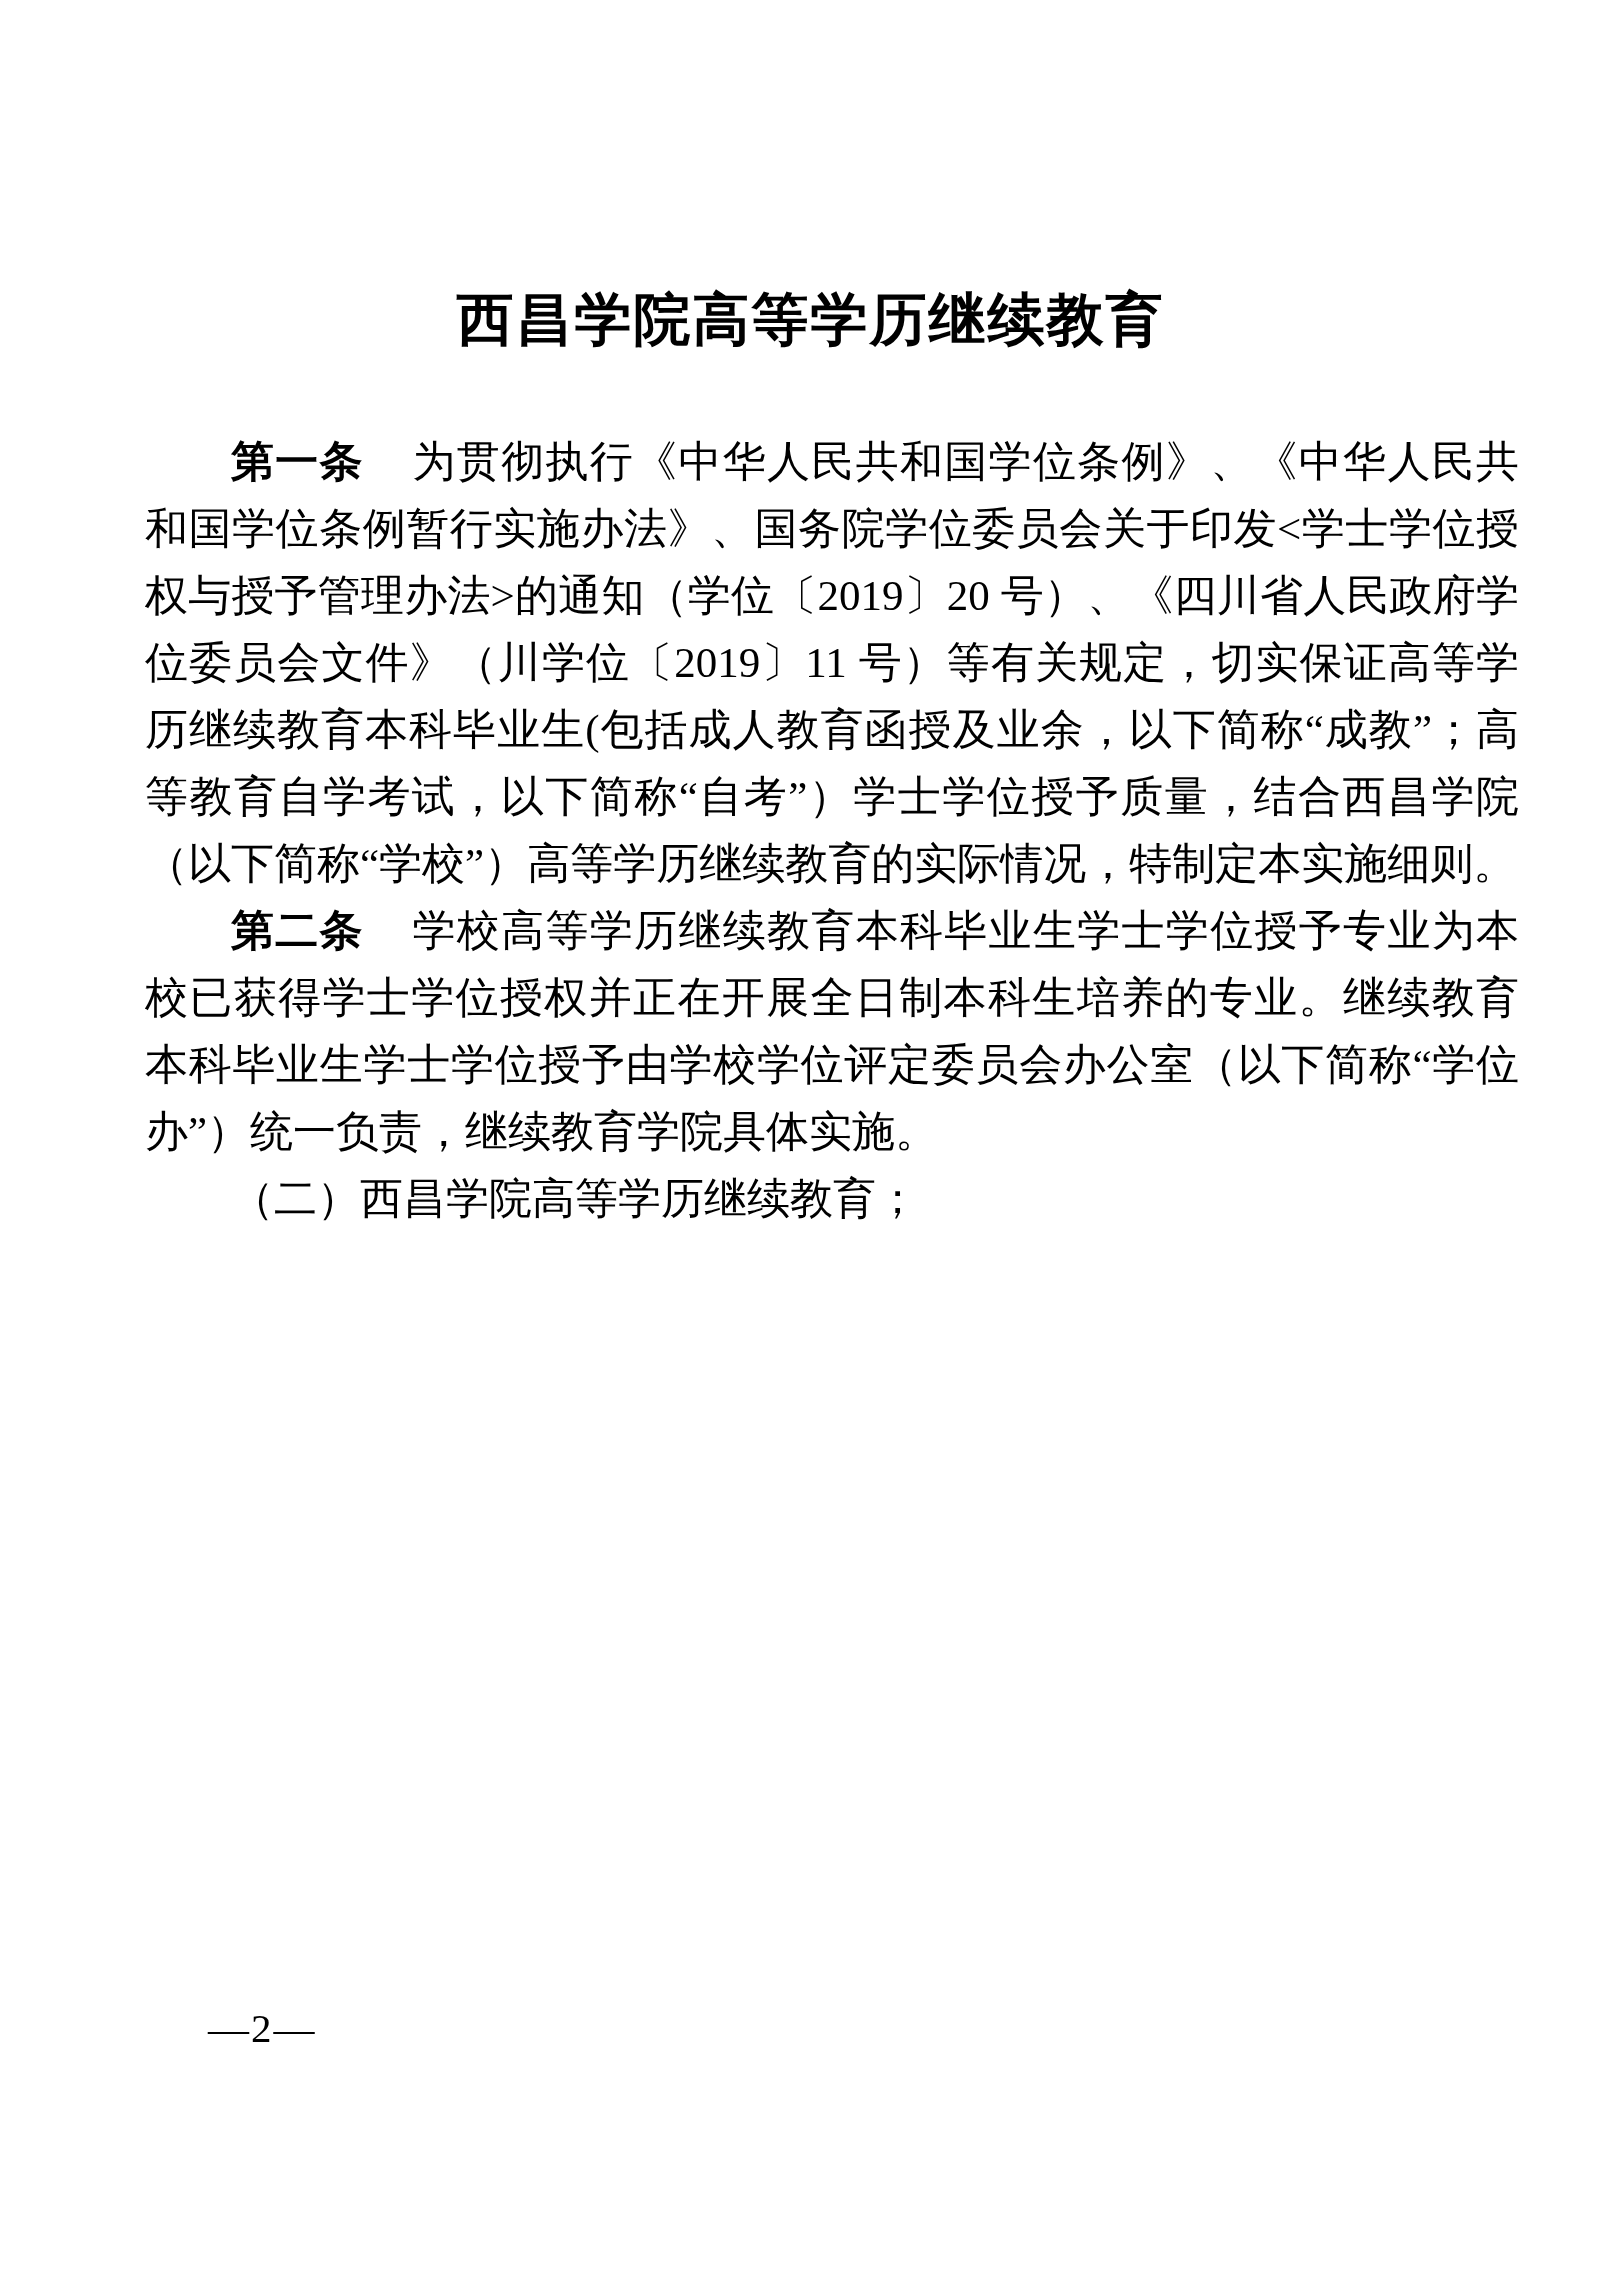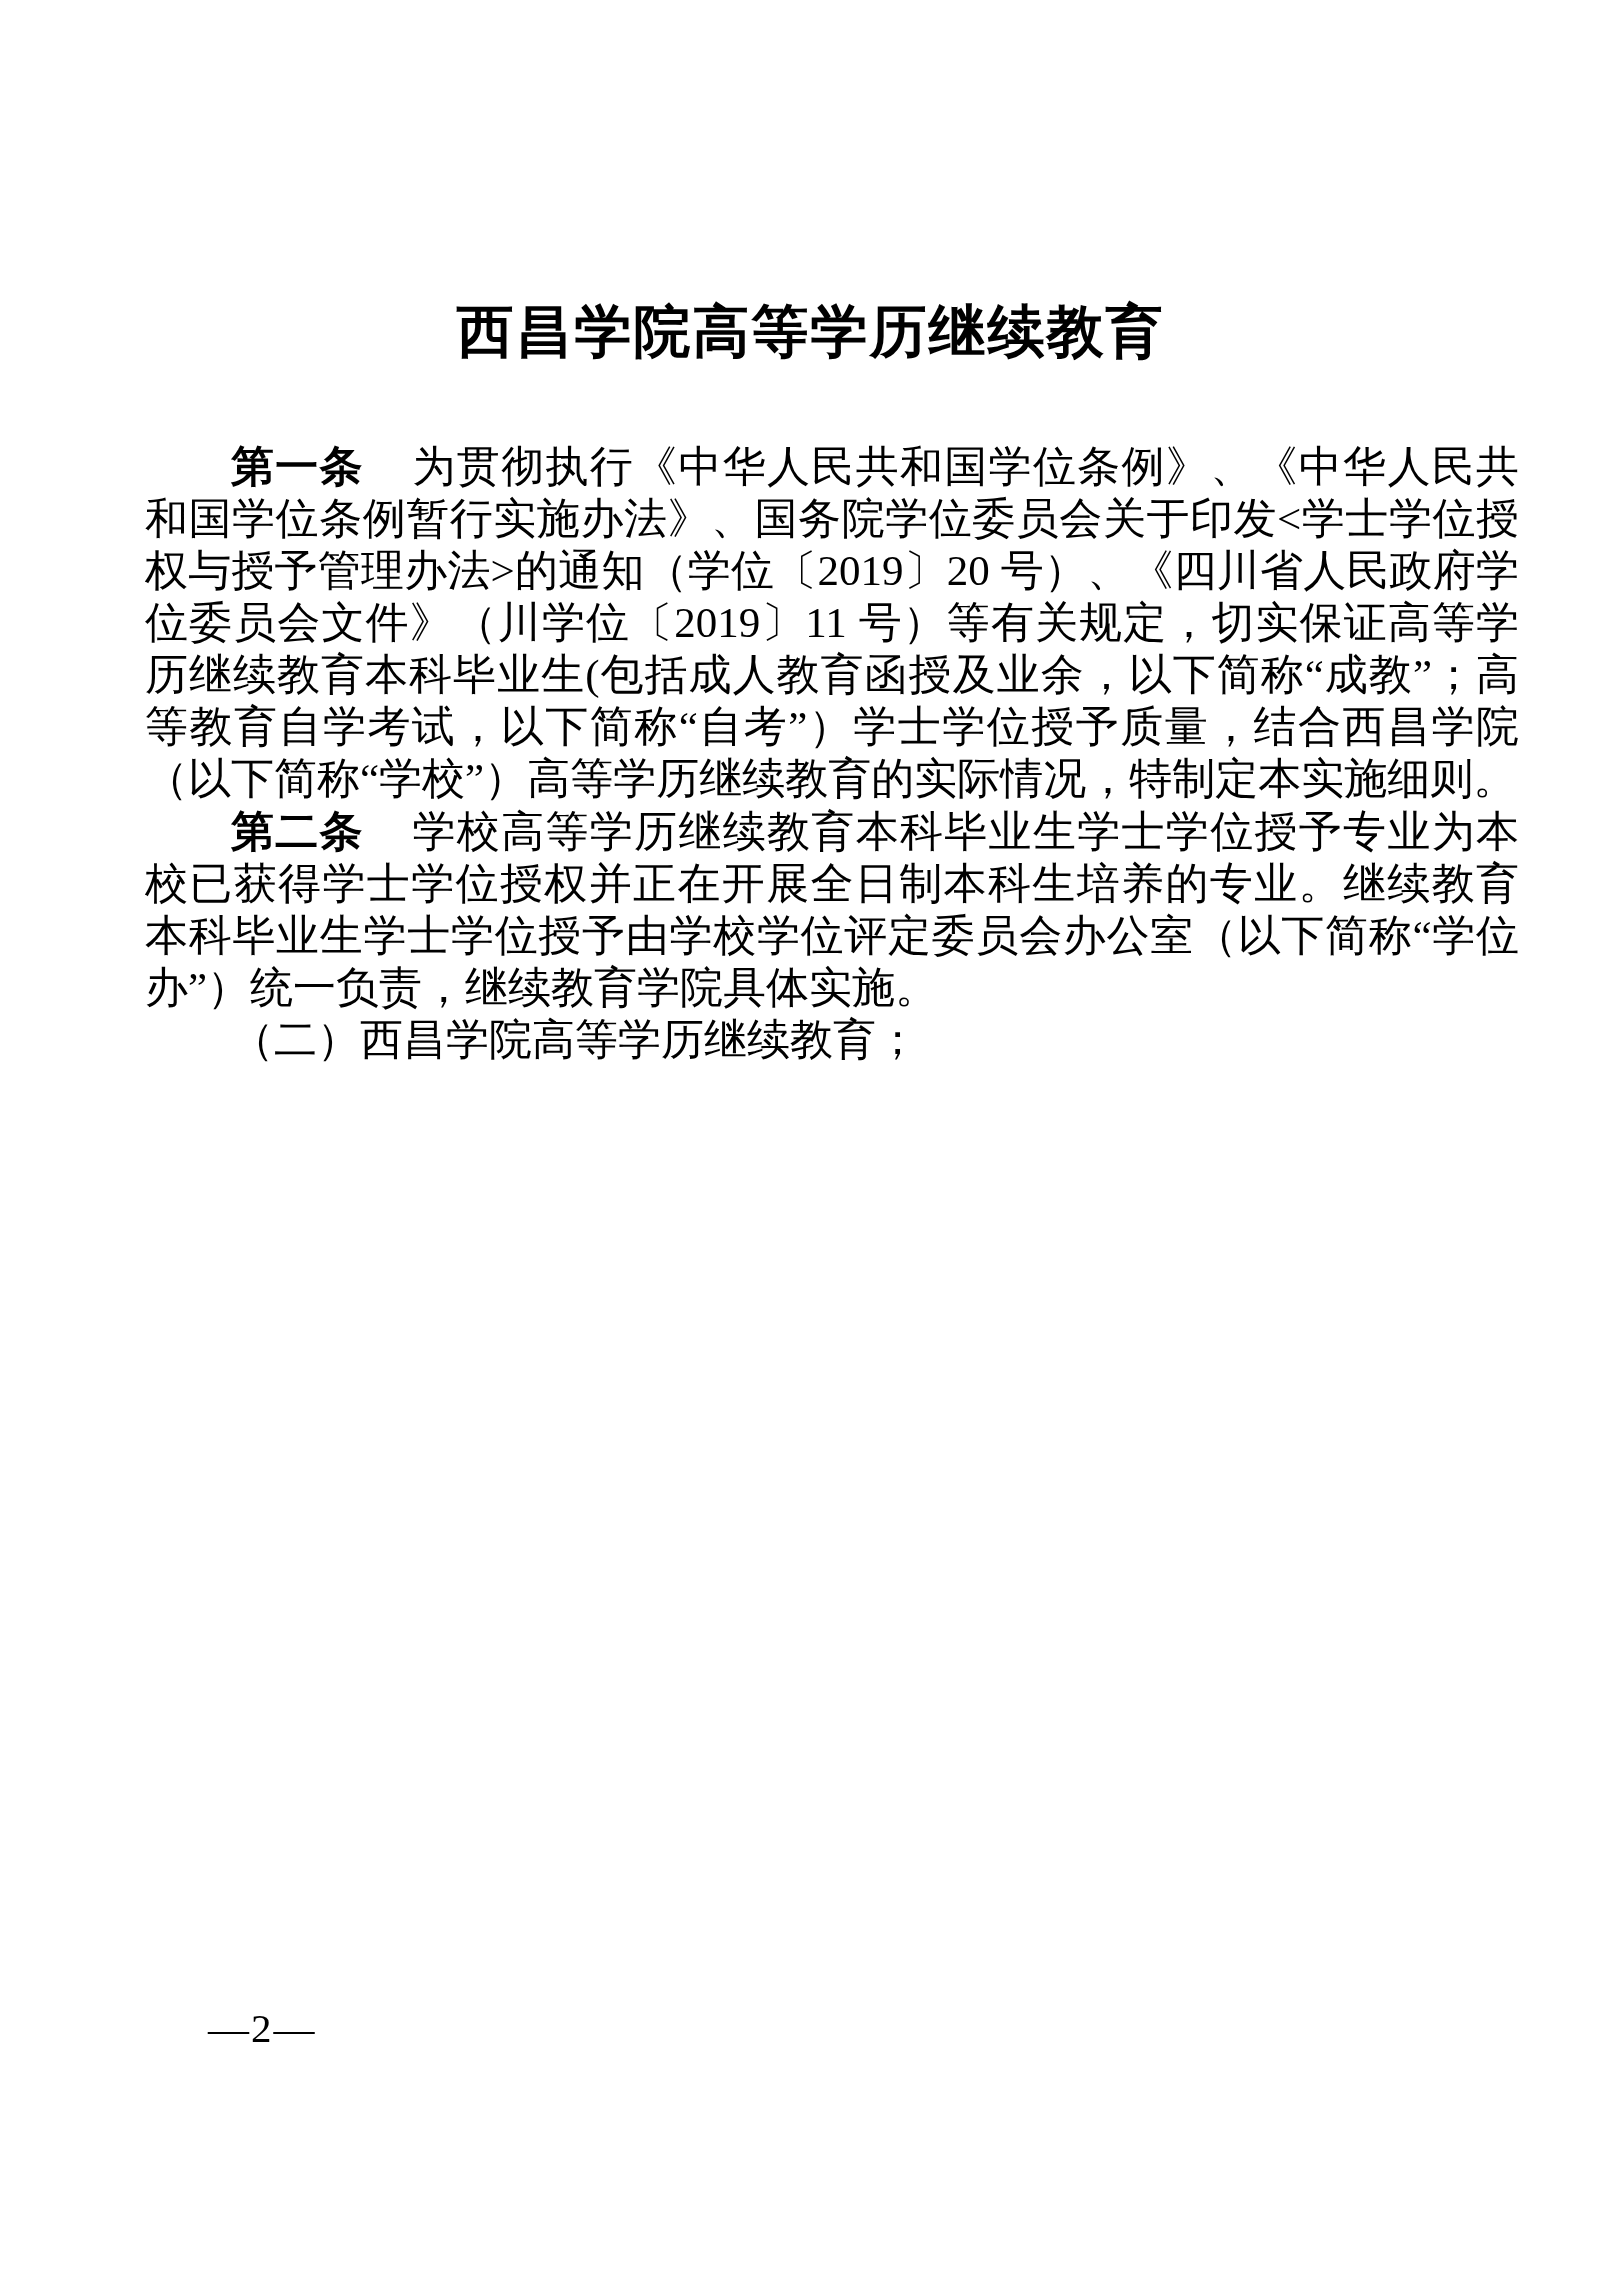--- a/index.html
+++ b/index.html
@@ -11,36 +11,36 @@
     position: relative;
     width: 1621px;
     height: 2293px;
     margin: 0 auto;
     background: #ffffff;
     color: #000000;
     font-family: "Liberation Serif", "DejaVu Serif", serif;
     overflow: hidden;
   }
   .doc-title {
-    margin: 12px;
+    margin: 0;
     padding-top: 267px;
     text-align: center;
     font-size: 57px;
     font-weight: bold;
     line-height: 106px;
     letter-spacing: 2px;
   }
   .title-line {
     display: block;
     white-space: nowrap;
   }
   .doc-body {
     margin: 55px 102px 0 145px;
     font-size: 43px;
-    line-height: 52px;
+    line-height: 67px;
     text-align: justify;
     text-justify: inter-ideograph;
   }
   .doc-body p {
     margin: 0;
     padding: 0;
     text-indent: 2em;
   }
   .article-label {
     font-weight: bold;

